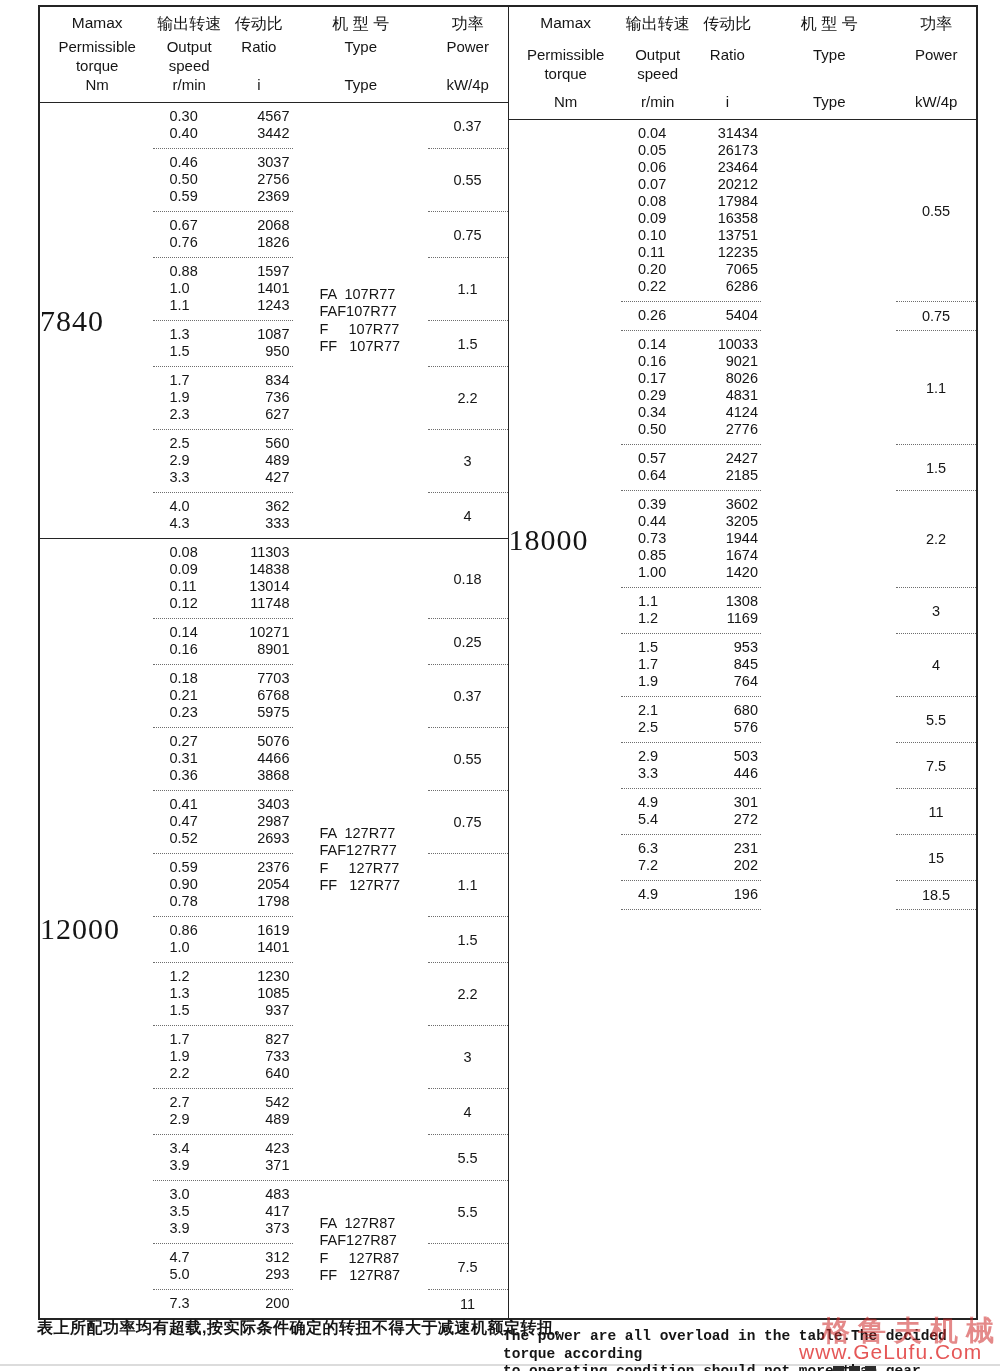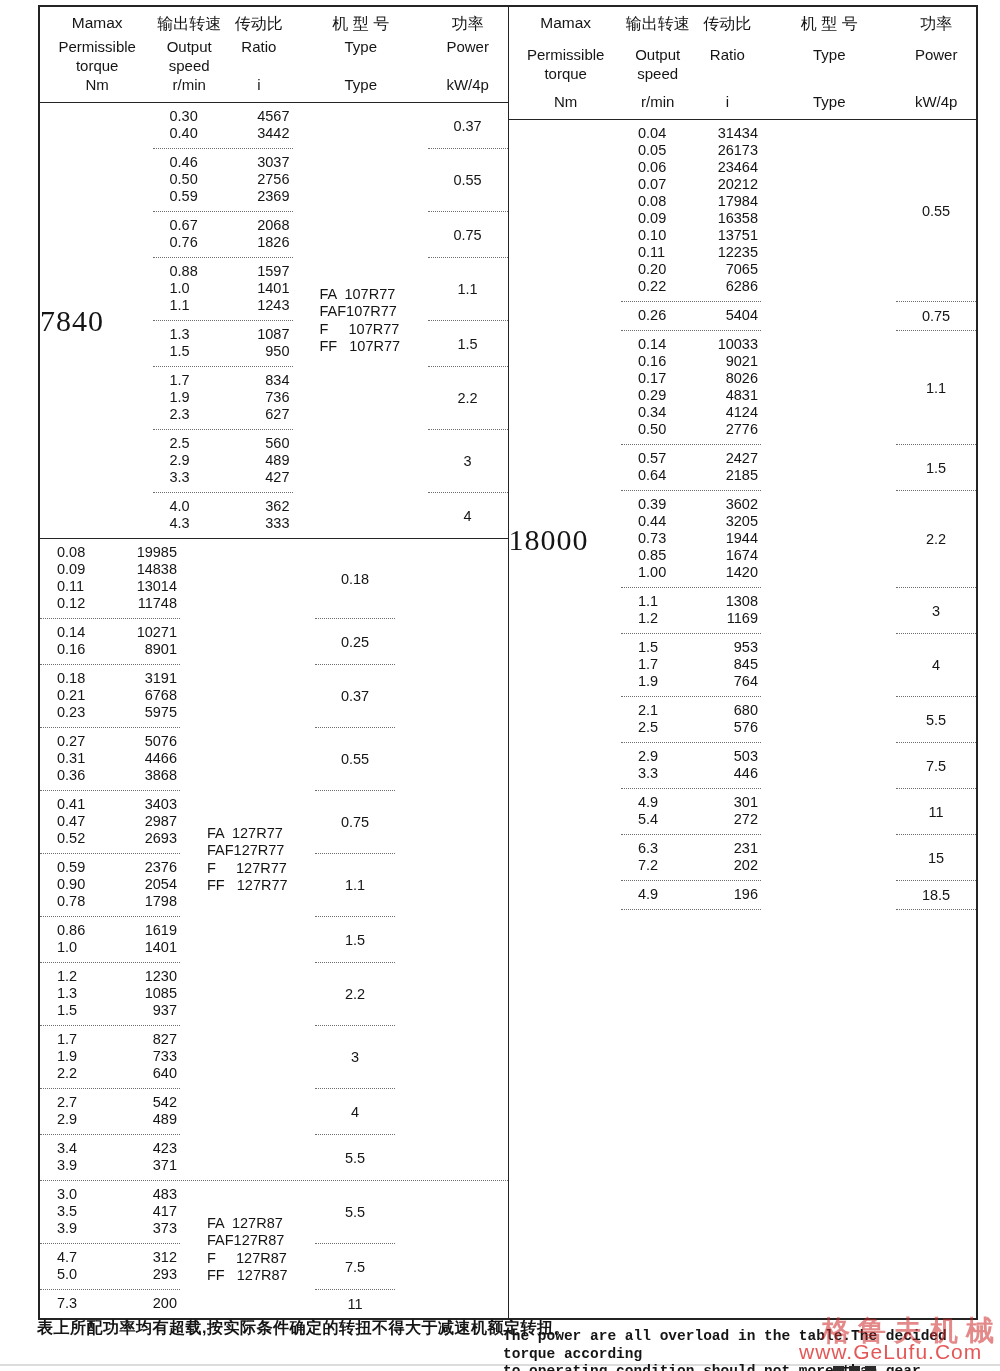--- a/index.html
+++ b/index.html
@@ -215,27 +215,30 @@
                   </div>
                 </div>
                 <div class="tspace"></div>
                 <div class="pow">4</div>
               </div>
               <div class="type-label"><div class="type-line">FA  107R77</div><div class="type-line">FAF107R77</div><div class="type-line">F     107R77</div><div class="type-line">FF   107R77</div></div>
             </div>
           </div>
         </div>
         <div class="section">
+          <div class="tcol">
+            <div class="torque-label">12000</div>
+          </div>
           <div class="sbody">
             <div class="tset divider">
               <div class="grp dotted">
                 <div class="sr">
                   <div class="drow">
                     <div class="spd">0.08</div>
-                    <div class="rat">19985</div>
+                    <div class="rat">11303</div>
                   </div>
                   <div class="drow">
                     <div class="spd">0.09</div>
                     <div class="rat">14838</div>
                   </div>
                   <div class="drow">
                     <div class="spd">0.11</div>
                     <div class="rat">13014</div>
                   </div>
                   <div class="drow">
@@ -257,21 +260,21 @@
                     <div class="rat">8901</div>
                   </div>
                 </div>
                 <div class="tspace"></div>
                 <div class="pow">0.25</div>
               </div>
               <div class="grp dotted">
                 <div class="sr">
                   <div class="drow">
                     <div class="spd">0.18</div>
-                    <div class="rat">3191</div>
+                    <div class="rat">7703</div>
                   </div>
                   <div class="drow">
                     <div class="spd">0.21</div>
                     <div class="rat">6768</div>
                   </div>
                   <div class="drow">
                     <div class="spd">0.23</div>
                     <div class="rat">5975</div>
                   </div>
                 </div>

